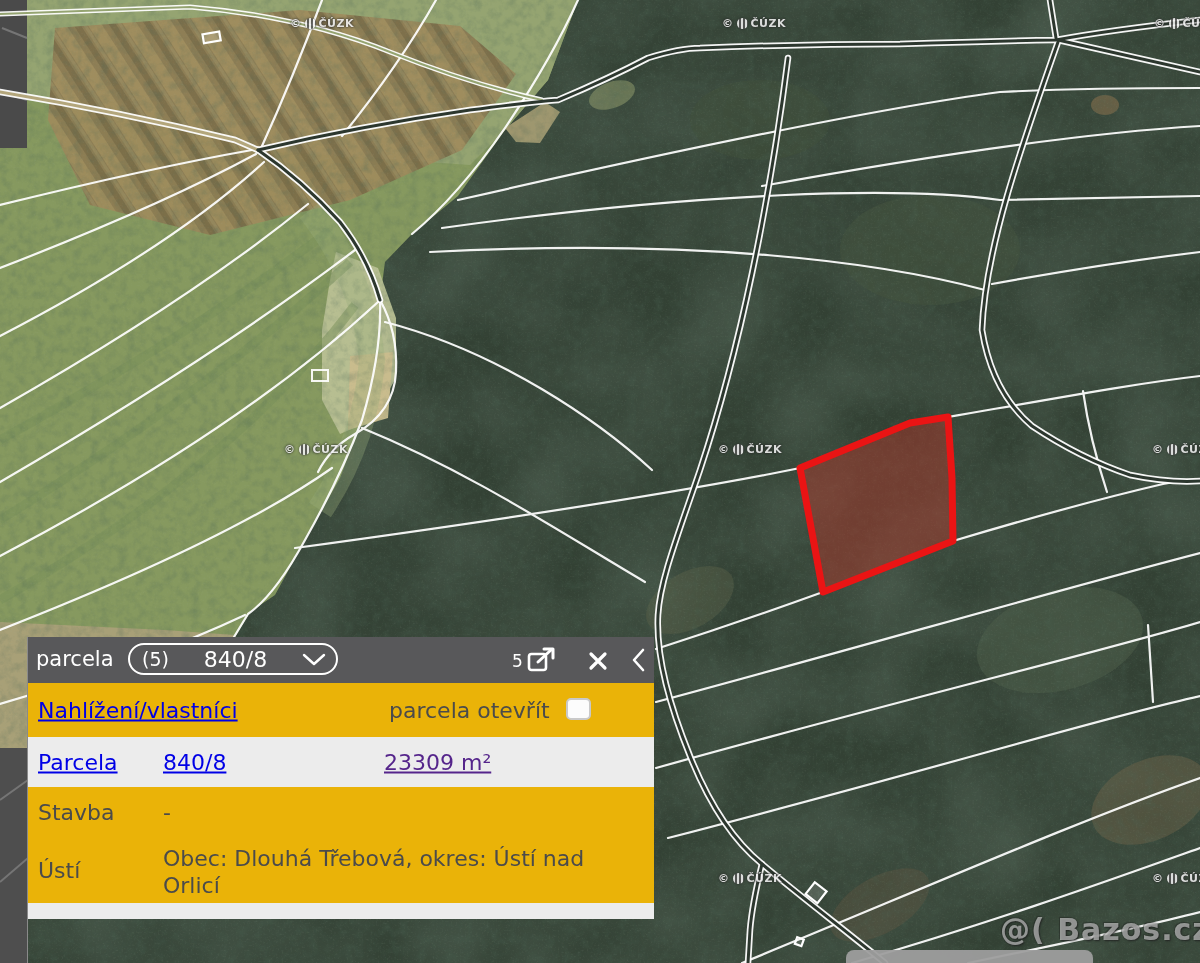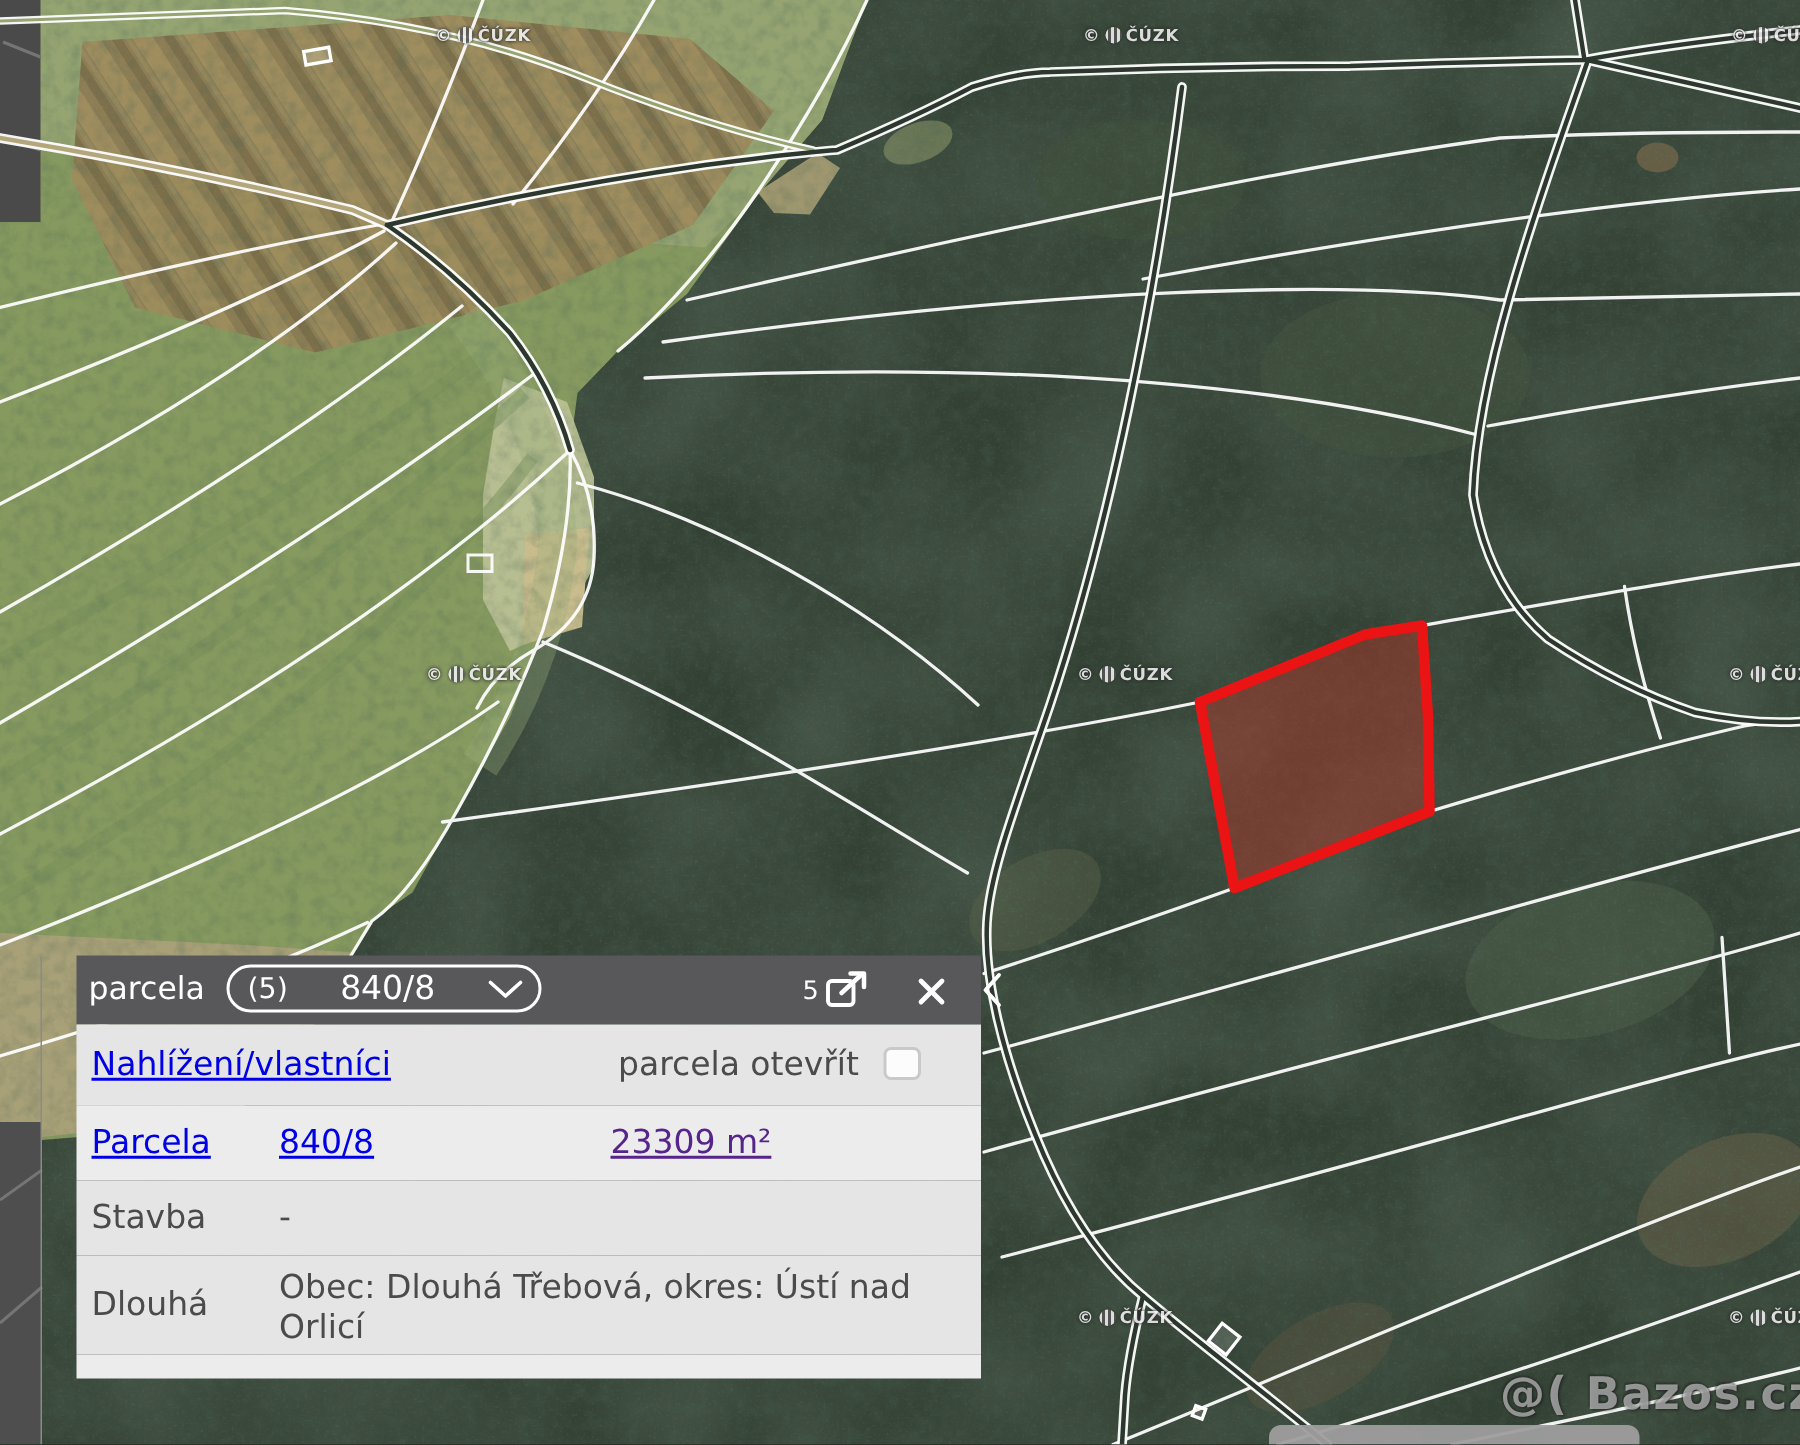--- a/index.html
+++ b/index.html
@@ -32,42 +32,42 @@
   }
   
   #attr-pill{
     position:absolute;left:846px;top:950px;width:247px;height:16px;
     background:#9d9d9d;border-radius:8px 8px 0 0;opacity:.95;
   }
 
   
   #panel{
     position:absolute;left:27px;top:637px;width:627px;height:326px;
-    font-size:22px;color:#4b4b4b;border-left:1px solid #8a8a8a;box-sizing:border-box;padding-left:23px;
+    font-size:22px;color:#4b4b4b;border-left:1px solid #8a8a8a;box-sizing:border-box;
   }
   .p-header{
     position:relative;height:46px;background:#58585a;color:#fff;
   }
   .p-title{position:absolute;left:8px;top:10px;font-size:21px;}
   .p-dropdown{
     position:absolute;left:100px;top:6px;width:210px;height:32px;
     border:2px solid #fff;border-radius:16px;box-sizing:border-box;
     display:flex;align-items:center;cursor:pointer;color:#fff;
   }
   .p-dd-count{font-size:19px;margin-left:12px;}
   .p-dd-value{font-size:22px;flex:1;text-align:center;}
   .p-dd-chevron{margin-right:10px;display:flex;align-items:center;}
   .hdr-badge{position:absolute;left:484px;top:14px;font-size:17px;color:#fff;}
   .hdr-btn{position:absolute;top:8px;cursor:pointer;display:flex;align-items:center;justify-content:center;}
   #share-btn{left:497px;width:34px;height:30px;}
   #close-btn{left:558px;top:12px;width:24px;height:24px;}
   #collapse-btn{left:600px;top:11px;width:20px;height:24px;}
 
   .p-row{position:relative;width:100%;}
-  .row-white{background:#e5e5e5;}
+  .row-white{background:#eab308;}
   .row-gray{background:#ececec;}
   .r1{height:54px;} .r2,.r3,.r4{height:50px;} .r5{height:66px;} .r6{height:16px;}
   .cell{position:absolute;top:50%;transform:translateY(-50%);white-space:nowrap;}
   .c-label{left:10px;color:#4b4b4b;}
   .c-val{left:135px;}
   .c-val3{left:356px;}
   a.plink{color:#0000e6;text-decoration:underline;cursor:pointer;}
   a.pvisited{color:#55258b;text-decoration:underline;cursor:pointer;}
   .muted{color:#4b4b4b;}
   #open-checkbox{
@@ -315,20 +315,20 @@
       <a class="cell c-val3 pvisited">23309 m²</a>
     </div>
 
     <div class="p-row r3 row-white">
       <span class="cell c-label">Stavba</span>
       <span class="cell c-val muted">-</span>
     </div>
 
 
     <div class="p-row r5 row-white">
-      <span class="cell c-label">Dlouhá</span>
+      <span class="cell c-label">Ústí</span>
       <span class="cell c-misto muted">Obec: Dlouhá Třebová, okres: Ústí nad Orlicí</span>
     </div>
 
     <div class="p-row r6 row-gray"></div>
   </div>
 
 </div>
 
 </body></html>

